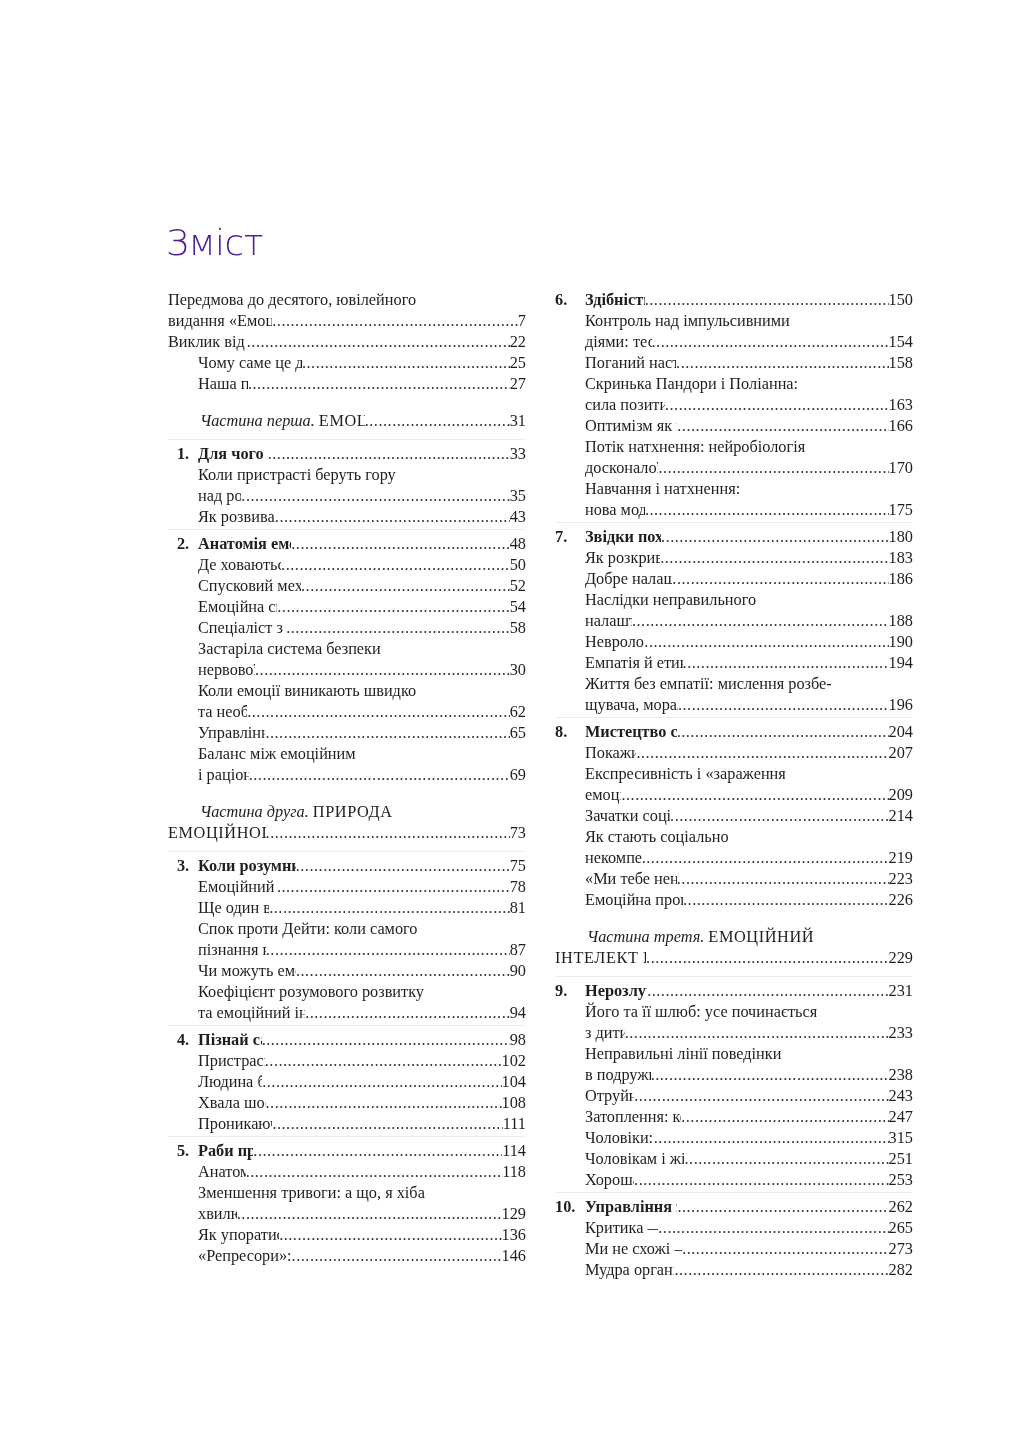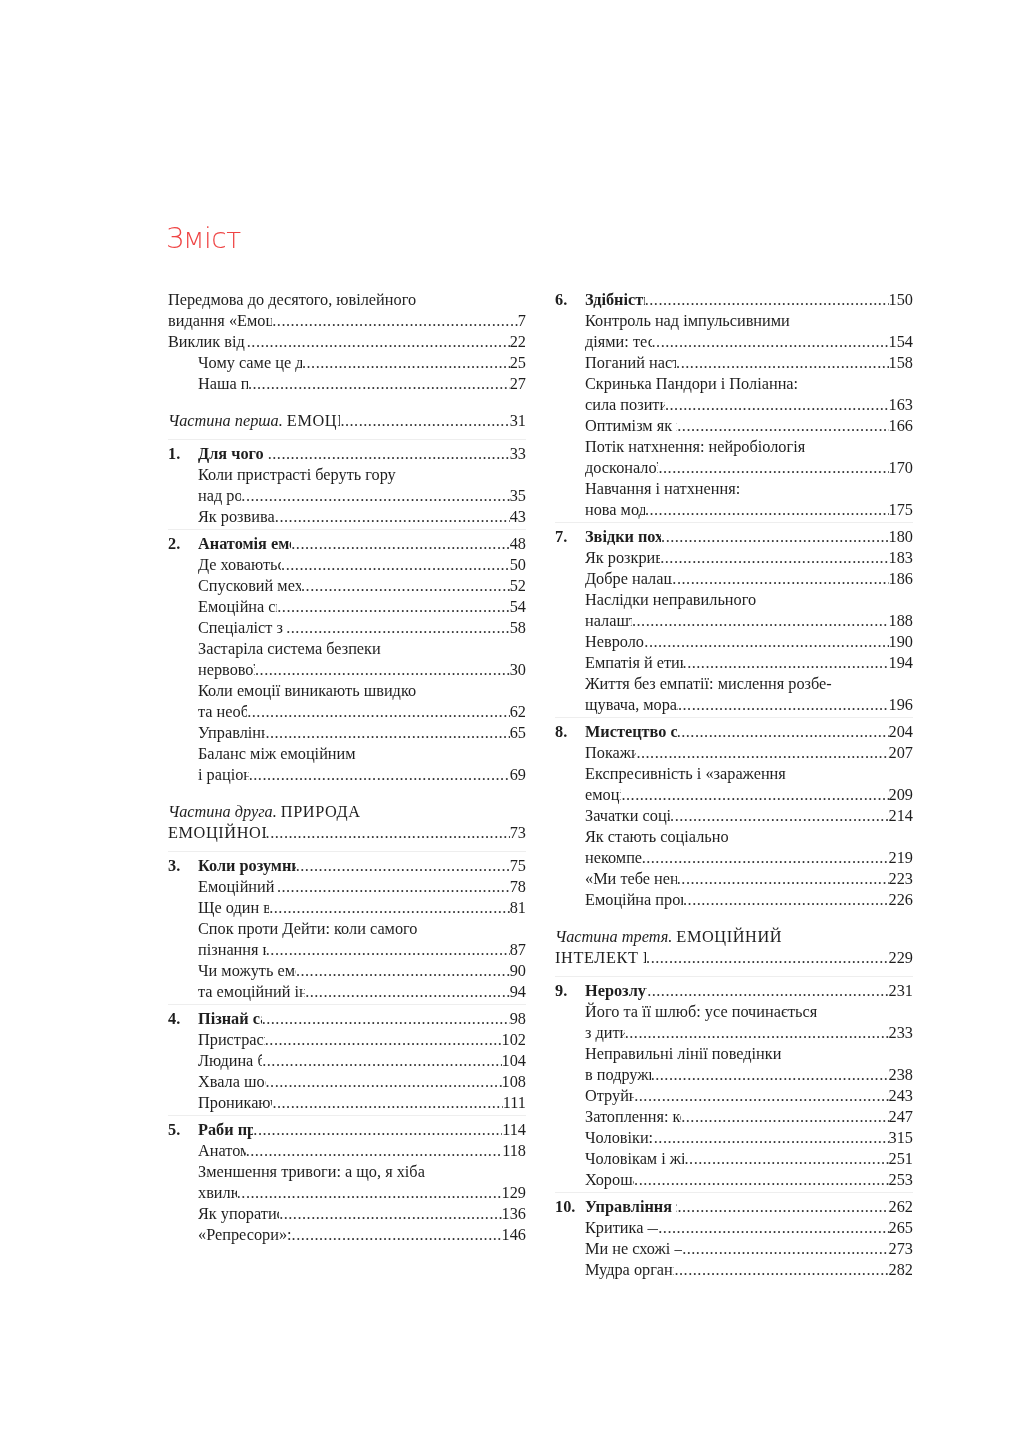--- a/index.html
+++ b/index.html
@@ -1,33 +1,33 @@
 <!DOCTYPE html>
 <html><head>
 <meta charset="utf-8">
 <style>
   html, body { margin: 0; padding: 0; background: #ffffff; }
   body { width: 1030px; height: 1440px; position: relative; overflow: hidden;
          font-family: "Liberation Serif", serif; color: #1e1e1e; }
   .title { position: absolute; left: 166px; top: 222px; font-family: "DejaVu Sans", sans-serif;
-           font-weight: 200; font-size: 28px; letter-spacing: -0.5px; color: #ef4444; }
+           font-weight: 200; font-size: 36px; letter-spacing: -0.5px; color: #4c1d95; }
   .col { position: absolute; top: 289px; width: 358px; }
-  .col.left { left: 168px; }
+  .col.left { left: 168px; text-align: center; }
   .col.right { left: 555px; }
   .line { display: flex; align-items: baseline; height: 21px; line-height: 21px;
           font-size: 16.3px; white-space: nowrap; }
   .line .num { width: 30px; flex: 0 0 30px; font-weight: bold; }
   .line .text { flex: 0 1 auto; overflow: hidden; }
   .line .dots { flex: 1 1 auto; overflow: hidden; letter-spacing: 0.5px; color: #333; }
   .line .dots::before { content: "......................................................................................................................"; }
   .line .page { flex: 0 0 auto; }
   .line.nodots .dots::before { content: ""; }
   .ind { padding-left: 30px; }
   .bold .text { font-weight: bold; }
-  .part .em { font-style: italic; }
+  .part .em { font-style: italic; margin-left: 32px; }
   .part .caps { letter-spacing: 0.6px; }
   .gap-s { height: 6px; }
   .gap-l { height: 16px; }
   .sep { height: 1px; background: #eeeeee; margin: 2px 0 3px 0; }
 </style>
 </head>
 <body>
 
 <div class="title">Зміст</div>
 
@@ -187,20 +187,25 @@
     <div class="line ind">
       <span class="text">пізнання недостатньо</span>
       <span class="dots"></span>
       <span class="page">87</span>
     </div>
     <div class="line ind">
       <span class="text">Чи можуть емоції бути розумними?</span>
       <span class="dots"></span>
       <span class="page">90</span>
     </div>
+    <div class="line ind nodots">
+      <span class="text">Коефіцієнт розумового розвитку</span>
+      <span class="dots"></span>
+      <span class="page"></span>
+    </div>
     <div class="line ind">
       <span class="text">та емоційний інтелект у чистому вигляді</span>
       <span class="dots"></span>
       <span class="page">94</span>
     </div>
     <div class="sep"></div>
     <div class="line bold">
       <span class="num">4.</span>
       <span class="text">Пізнай самого себе</span>
       <span class="dots"></span>

